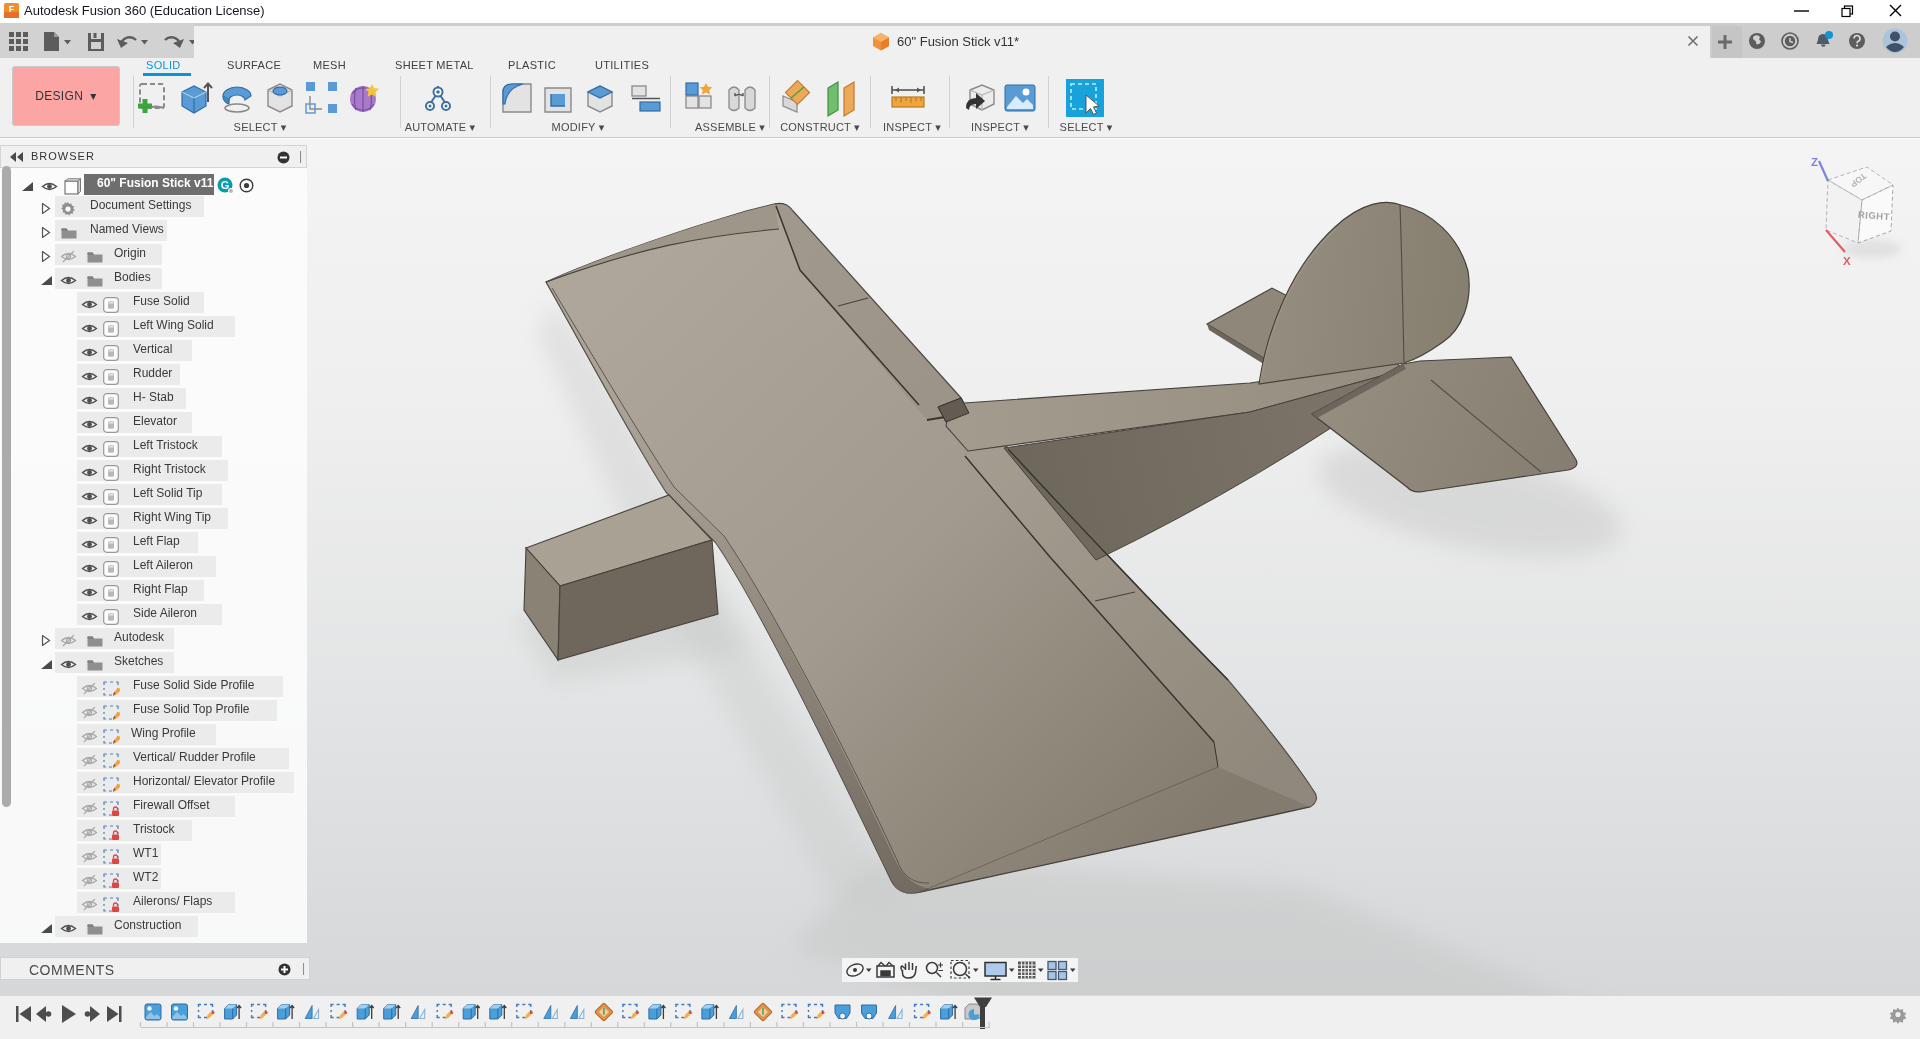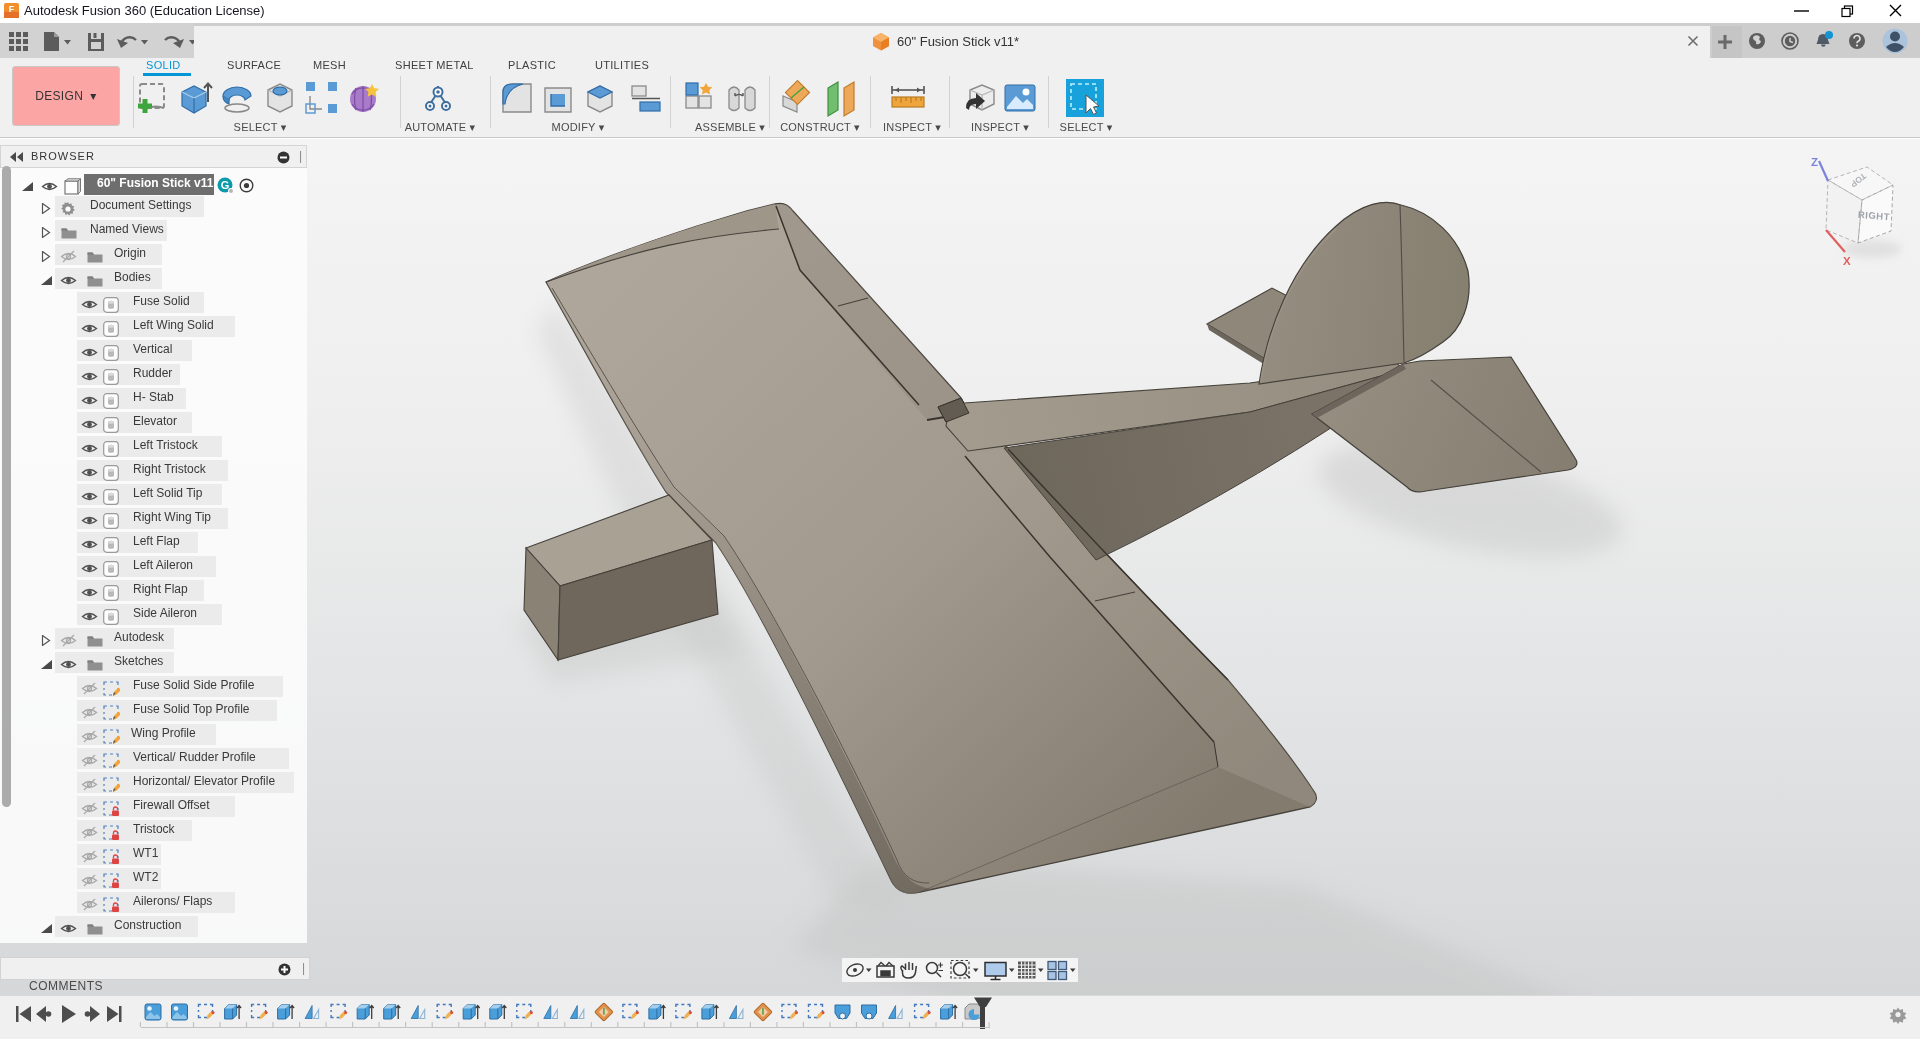--- a/index.html
+++ b/index.html
@@ -30,21 +30,21 @@
 
 #browser { position:absolute; left:0; top:0; width:278px; height:856px; }
 #bhead { position:absolute; left:0; top:6px; width:307px; height:23px; background:#f0f0f0; border:1px solid #d4d4d4; }
 #bhead .bt { position:absolute; left:30px; top:4px; font-size:11px; color:#333; letter-spacing:1px; }
 #btree { position:absolute; left:0; top:29px; width:307px; height:775px; background:rgba(252,252,252,0.9); }
 .trow { position:absolute; height:20px; font-size:12px; color:#3a3a3a; white-space:nowrap; }
 .tbg { position:absolute; top:-2px; height:21px; background:#ebebeb; }
 .tlab { position:relative; }
 
 #comments { position:absolute; left:0; top:818px; width:310px; height:23px; background:#f0f0f0; border:1px solid #d2d2d2; }
-#comments .ct { position:absolute; left:28px; top:4px; font-size:12px; color:#4a4a4a; letter-spacing:0.5px;margin-top:17px; }
+#comments .ct { position:absolute; left:28px; top:4px; font-size:14px; color:#4a4a4a; letter-spacing:0.5px; }
 
 #navbar { position:absolute; left:842px; top:819px; width:236px; height:24px; background:#f4f4f4; }
 
 #timeline { position:absolute; top:995px; left:0; width:1920px; height:44px; background:#f0f0f0; border-top:1px solid #d8d8d8; }
 </style>
 </head>
 <body>
 <div id="app">
   <div id="titlebar">
     <svg class="fl" viewBox="0 0 17 17">

